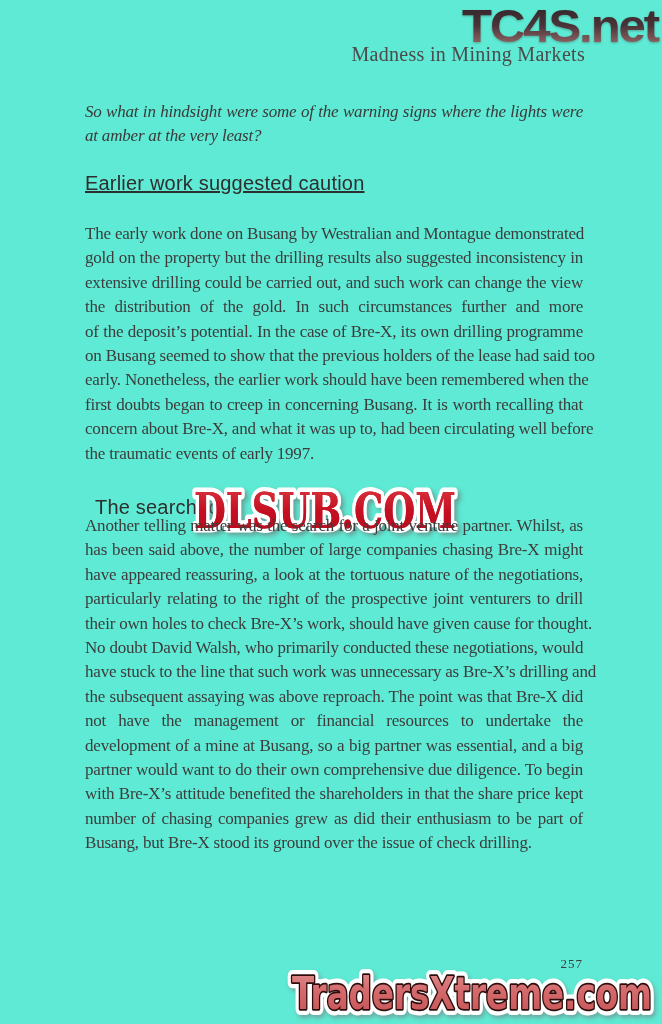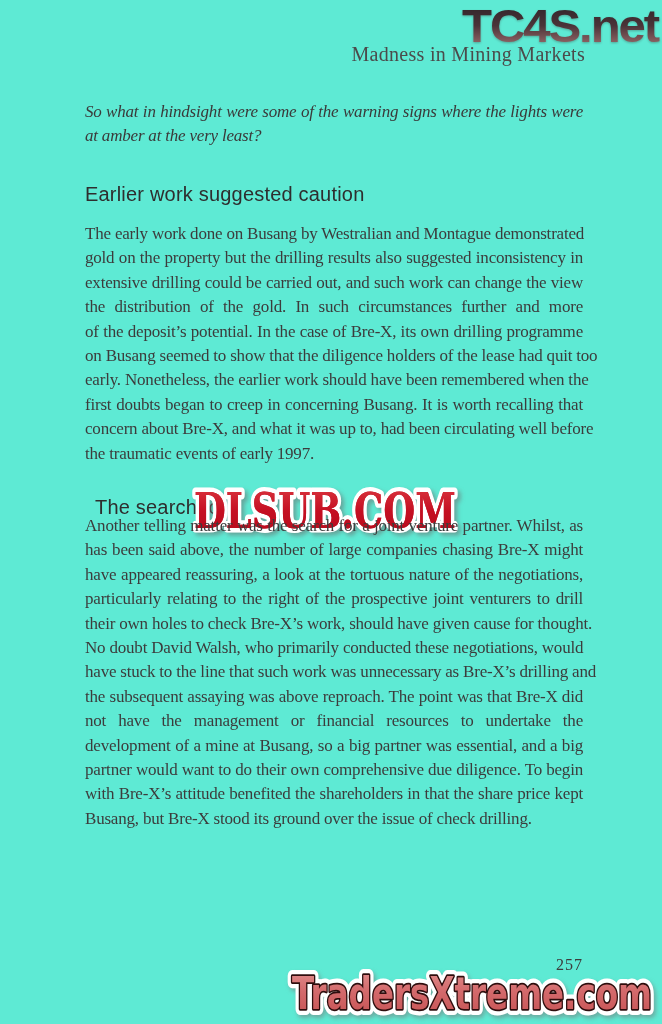--- a/index.html
+++ b/index.html
@@ -50,21 +50,21 @@
     right: 77px;
     font-family: Liberation Serif, serif;
     font-size: 20px;
     color: #4b4b4b;
     letter-spacing: 0.3px;
   }
   .page-number {
     position: absolute;
     top: 956px;
     right: 79px;
-    font-size: 16px;
+    font-size: 13px;
     color: #3c3c3c;
     letter-spacing: 1px;
   }
 
   
   .tc4s-logo { position: absolute; top: 0px; left: 458px; filter: drop-shadow(0 1px 1px rgba(60,40,40,0.35)); }
   .tc4s-logo text {
     font-family: "Liberation Sans", sans-serif;
     font-weight: bold;
     font-size: 47px;
@@ -99,28 +99,28 @@
     <text x="200" y="42" text-anchor="end" fill="url(#tcgrad)" textLength="196" lengthAdjust="spacingAndGlyphs">TC4S.net</text>
   </svg>
 
   <div class="running-header">Madness in Mining Markets</div>
 
   <div class="text-block intro" style="top:100px;">
       <div class="jline">So what in hindsight were some of the warning signs where the lights were</div>
       <div class="jline">at amber at the very least?</div>
     </div>
 
-  <div class="section-heading" style="top:183px;">Earlier work suggested caution</div>
+  <div class="section-heading" style="top:172px;text-decoration:underline;">Earlier work suggested caution</div>
   <div class="text-block" style="top:222px;">
       <div class="jline">The early work done on Busang by Westralian and Montague demonstrated</div>
       <div class="jline">gold on the property but the drilling results also suggested inconsistency in</div>
       <div class="jline">extensive drilling could be carried out, and such work can change the view</div>
       <div class="jline">the distribution of the gold. In such circumstances further and more</div>
       <div class="jline">of the deposit’s potential. In the case of Bre-X, its own drilling programme</div>
-      <div class="jline">on Busang seemed to show that the diligence holders of the lease had quit too</div>
+      <div class="jline">on Busang seemed to show that the previous holders of the lease had said too</div>
       <div class="jline">early. Nonetheless, the earlier work should have been remembered when the</div>
       <div class="jline">first doubts began to creep in concerning Busang. It is worth recalling that</div>
       <div class="jline">concern about Bre-X, and what it was up to, had been circulating well before</div>
       <div class="jline">the traumatic events of early 1997.</div>
     </div>
 
   <div class="section-heading" style="top:496px;margin-left:10px;">The search fo</div>
 
   <svg class="dlsub-wm" width="282" height="60" viewBox="0 0 282 60">
     <defs>
@@ -140,20 +140,21 @@
       <div class="jline">have appeared reassuring, a look at the tortuous nature of the negotiations,</div>
       <div class="jline">particularly relating to the right of the prospective joint venturers to drill</div>
       <div class="jline">their own holes to check Bre-X’s work, should have given cause for thought.</div>
       <div class="jline">No doubt David Walsh, who primarily conducted these negotiations, would</div>
       <div class="jline">have stuck to the line that such work was unnecessary as Bre-X’s drilling and</div>
       <div class="jline">the subsequent assaying was above reproach. The point was that Bre-X did</div>
       <div class="jline">not have the management or financial resources to undertake the</div>
       <div class="jline">development of a mine at Busang, so a big partner was essential, and a big</div>
       <div class="jline">partner would want to do their own comprehensive due diligence. To begin</div>
       <div class="jline">with Bre-X’s attitude benefited the shareholders in that the share price kept</div>
+      <div class="jline">number of chasing companies grew as did their enthusiasm to be part of</div>
       <div class="jline">Busang, but Bre-X stood its ground over the issue of check drilling.</div>
     </div>
 
   <div class="page-number">257</div>
 
   <svg class="traders-wm" width="379" height="56" viewBox="0 0 379 56">
     <defs>
       <linearGradient id="trgrad" x1="0" y1="0" x2="0" y2="1">
         <stop offset="0%" stop-color="#e09090"></stop>
         <stop offset="45%" stop-color="#d46a6c"></stop>

